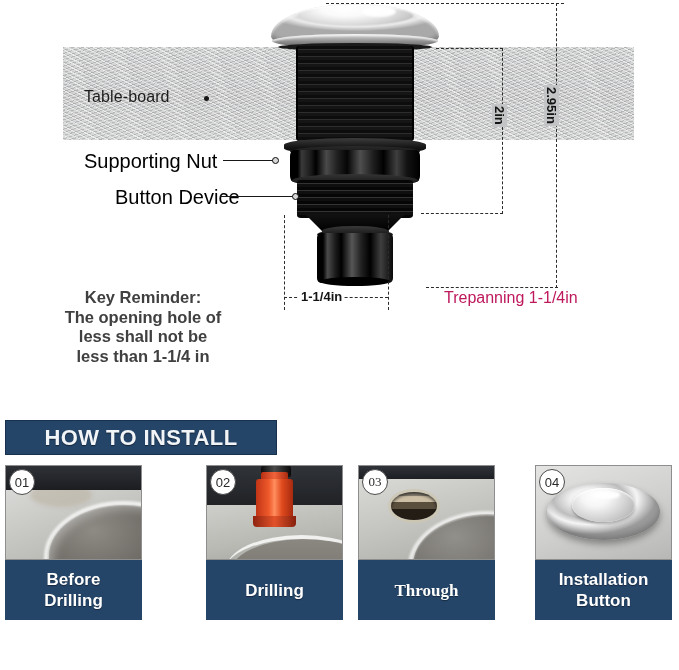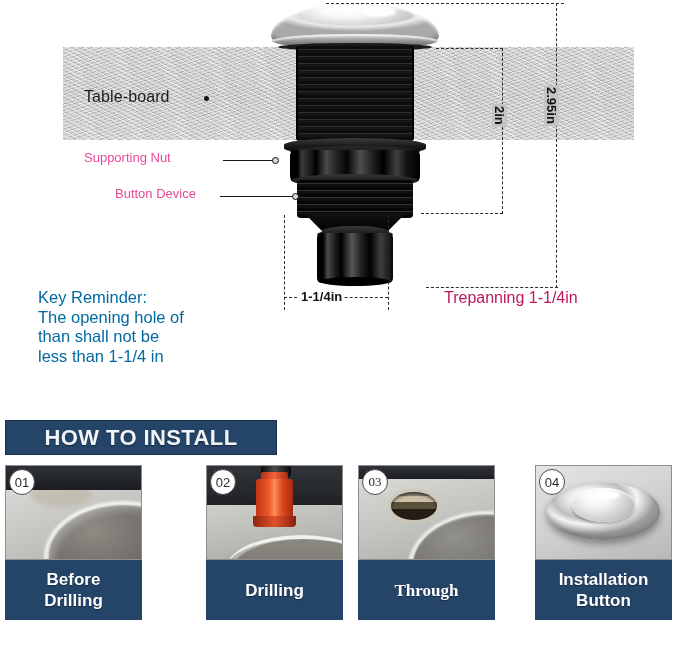--- a/index.html
+++ b/index.html
@@ -120,21 +120,21 @@
   .hexnut-top{
     position:absolute;left:47px;top:229px;width:76px;height:11px;border-radius:50%;
     background:linear-gradient(#2d2d2d,#090909);
   }
   .hexnut-bot{
     position:absolute;left:50px;top:277px;width:70px;height:9px;border-radius:50%;
     background:#000;
   }
 
   
-  .lead-text{position:absolute;font-size:13px;color:#ec4899;white-space:nowrap;}
+  .lead-text{position:absolute;font-size:20px;color:#000000;white-space:nowrap;}
   .lead-line{position:absolute;height:1px;background:#171717;}
   .lead-dot{
     position:absolute;width:7px;height:7px;border-radius:50%;
     background:#d8d8d8;border:1.6px solid #0c0c0c;box-sizing:border-box;
   }
 
   
   .dv{position:absolute;width:0;border-left:1.5px dashed #2b2b2b;}
   .dh{position:absolute;height:0;border-top:1.5px dashed #2b2b2b;}
   .dim-label{
@@ -144,21 +144,21 @@
   .dim-vert{
     writing-mode:vertical-rl;text-orientation:mixed;
     font-size:13px;color:#131313;font-weight:600;position:absolute;
     background:#c3c4c5;padding:2px 0;
   }
   .dim-plain{position:absolute;font-size:16px;color:#be185d;white-space:nowrap;}
 
   
   .key-reminder{
     position:absolute;left:22px;top:288px;width:210px;
-    color:#0369a1;font-weight:normal;font-size:16.5px;line-height:19.5px;
+    color:#404040;font-weight:bold;font-size:16.5px;line-height:19.5px;text-align:center;
   }
 
   
   #install{position:absolute;left:0;top:412px;width:679px;height:258px;}
   .banner{
     position:absolute;left:5px;top:8px;width:272px;height:35px;
     background:#244468;border:1px solid #16304d;box-sizing:border-box;
     display:flex;align-items:center;justify-content:center;
   }
   .banner span{
@@ -298,21 +298,21 @@
   <div class="dv" style="left:268px;top:215px;height:95px;"></div>
   <div class="dv" style="left:372px;top:215px;height:95px;"></div>
   <div class="dh" style="left:268px;top:297px;width:104px;"></div>
   <div class="dim-label" style="left:283px;top:289px;">1-1/4in</div>
 
   <div class="dim-plain" style="left:428px;top:289px;">Trepanning 1-1/4in</div>
 
   <div class="key-reminder">
     <div>Key Reminder:</div>
     <div>The opening hole of</div>
-    <div>than shall not be</div>
+    <div>less shall not be</div>
     <div>less than 1-1/4 in</div>
   </div>
 </div>
 
 <div id="install">
 
   <div class="banner">
     <span>HOW TO INSTALL</span>
   </div>
 

